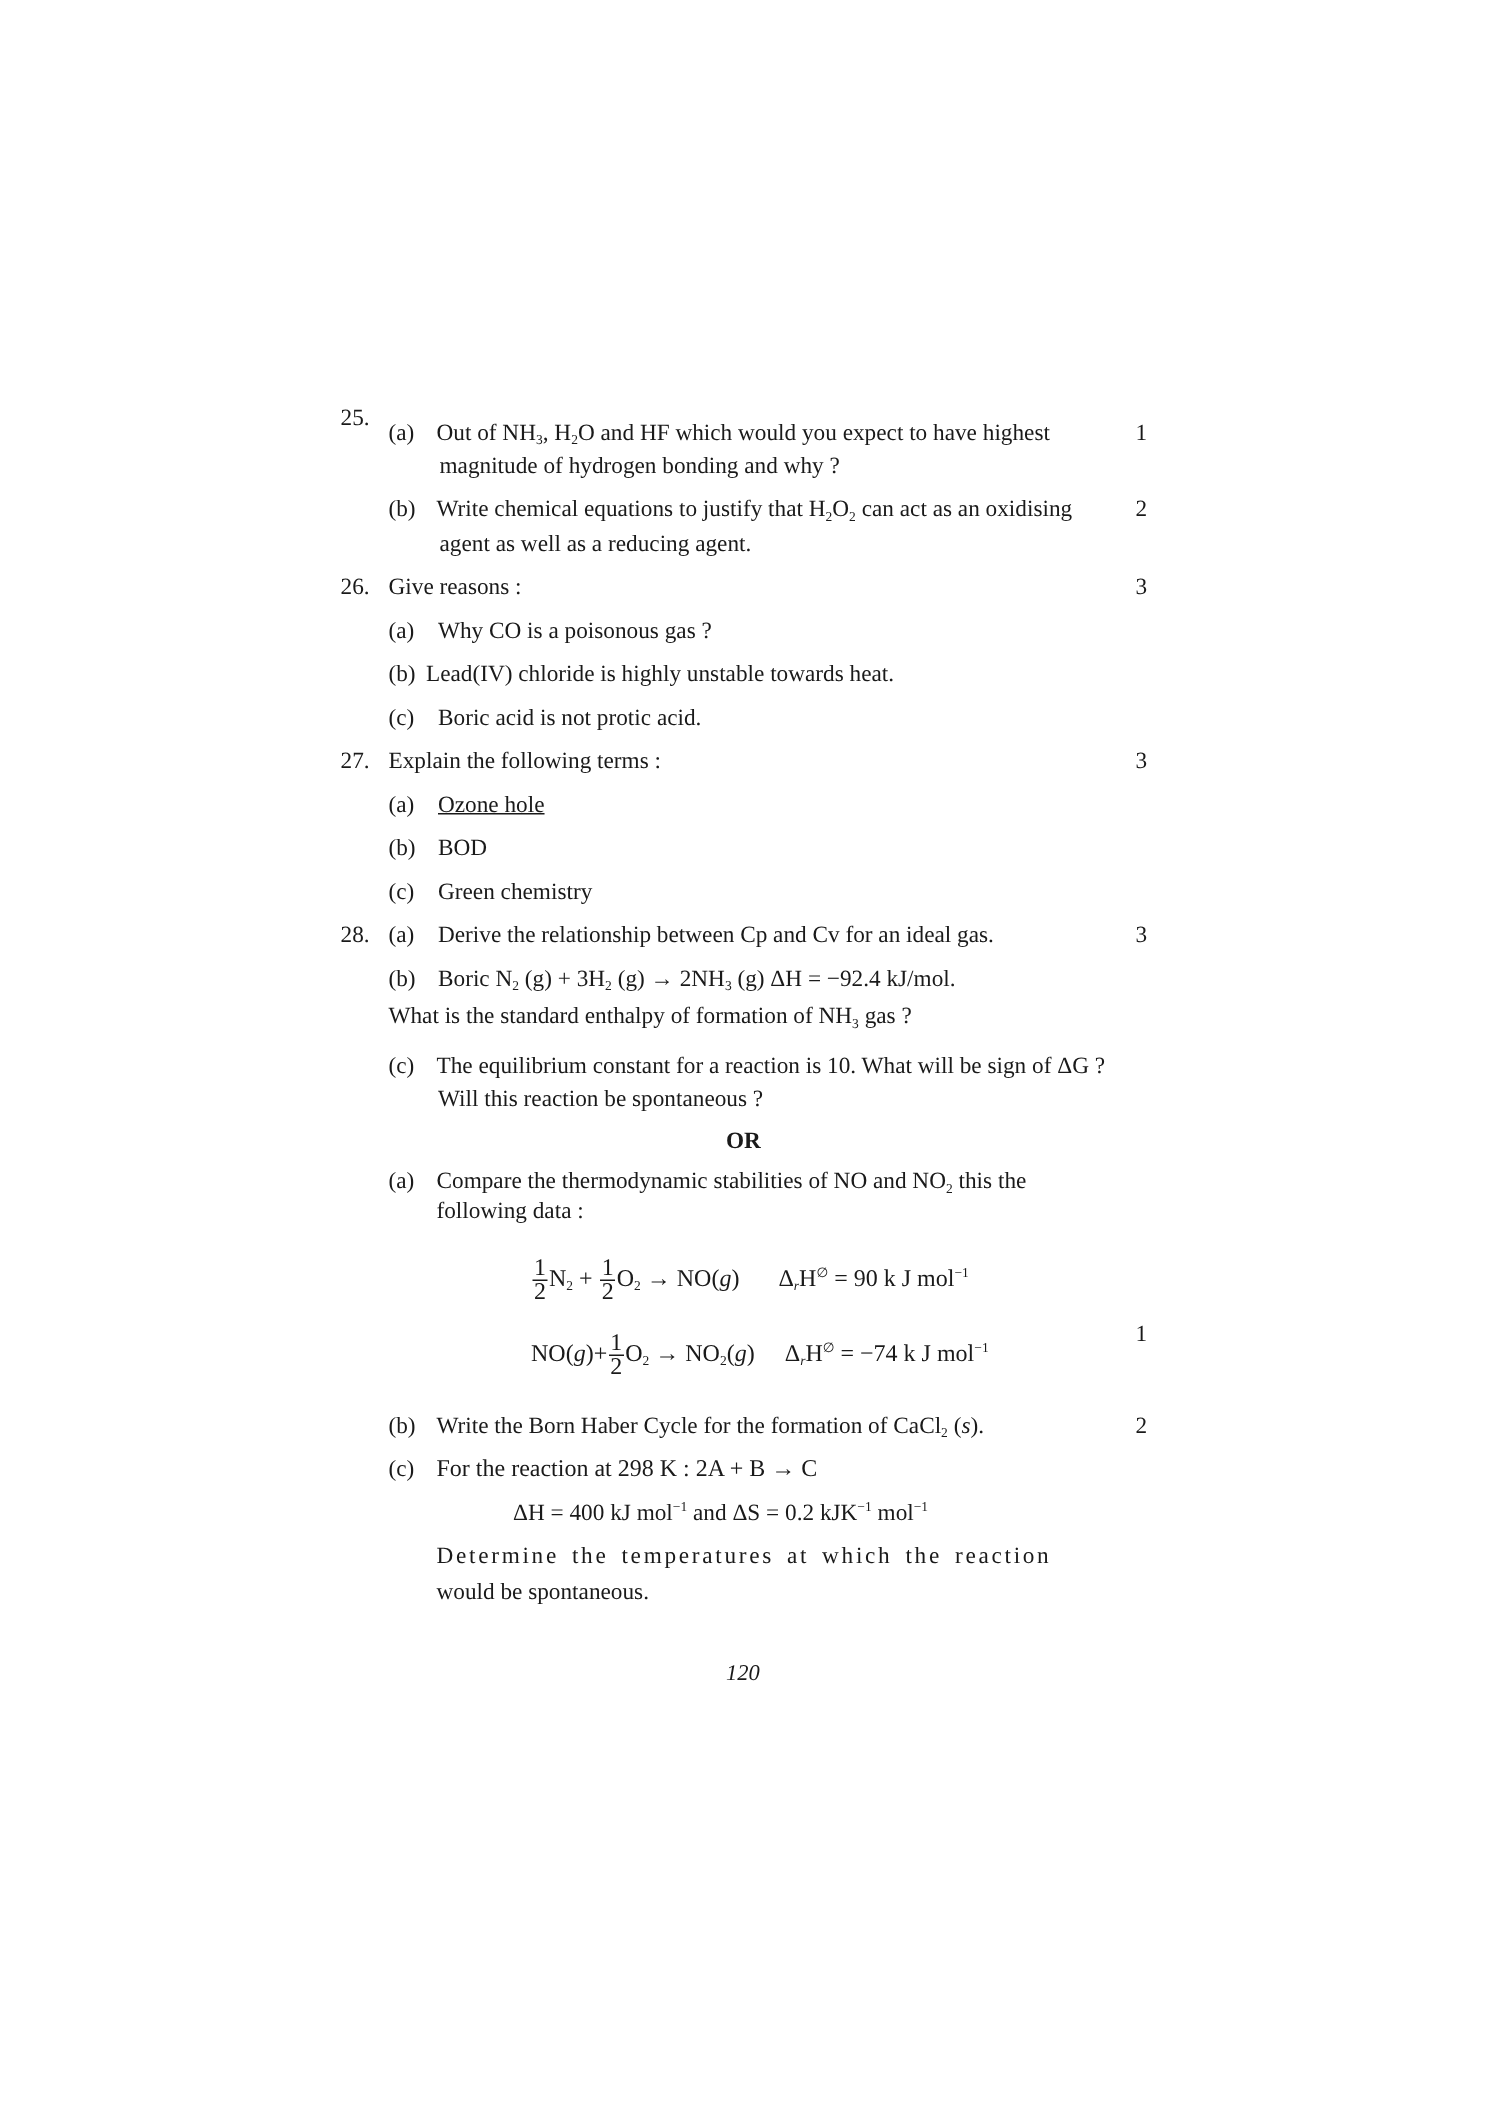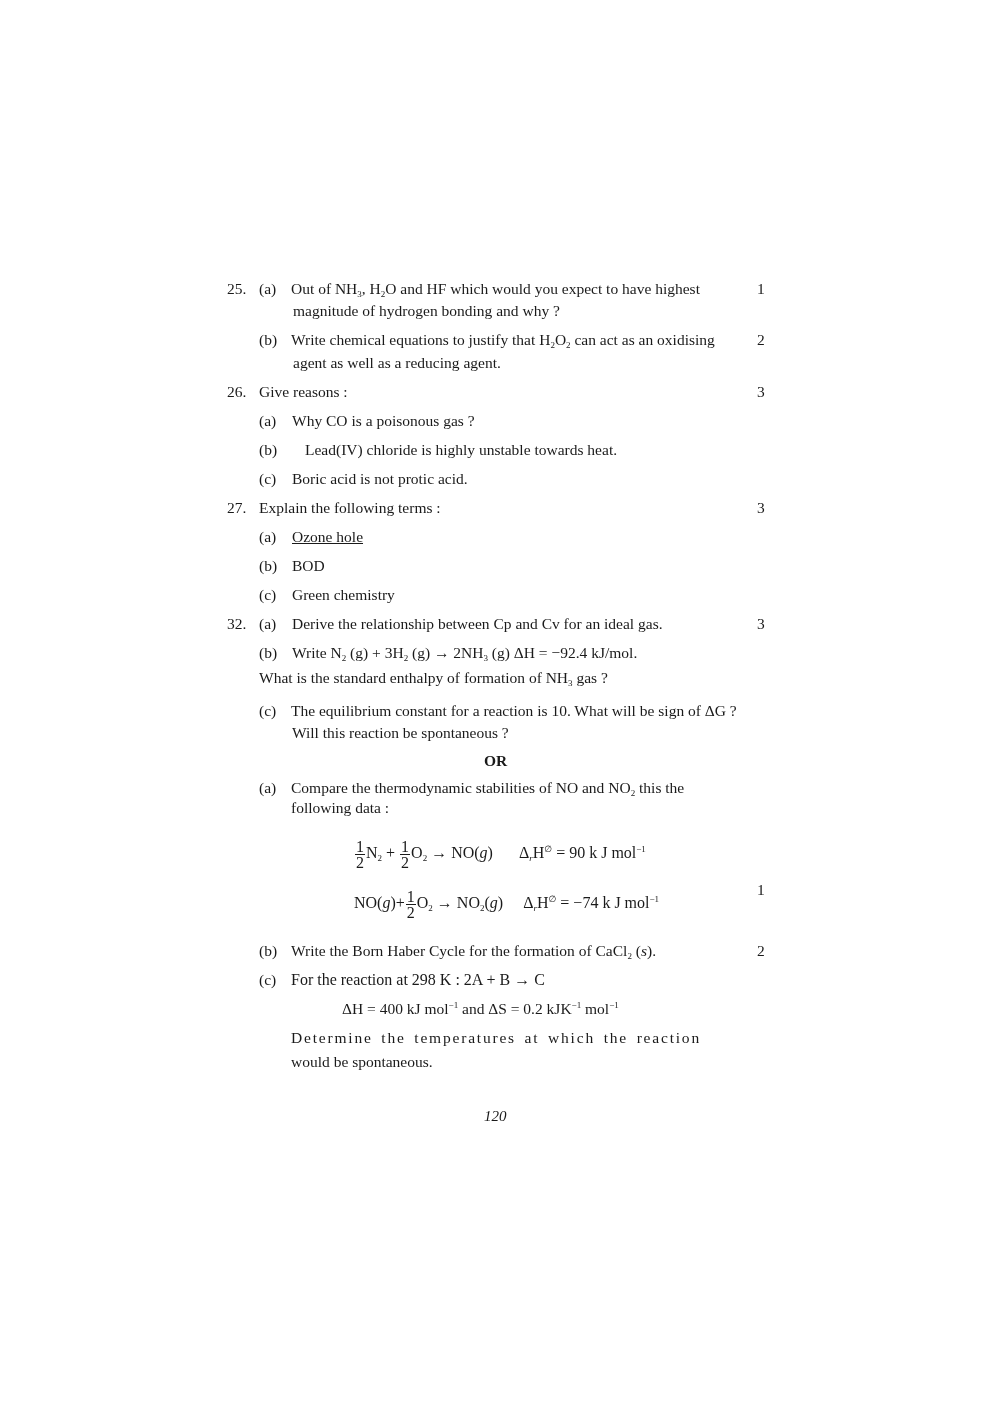--- a/index.html
+++ b/index.html
@@ -17,58 +17,58 @@
   .eq { font-size: 16px; }
   .frac { display: inline-block; vertical-align: middle; text-align: center; line-height: 15px; margin: 0 1px; }
   .frac span { display: block; }
   .frac .num { border-bottom: 1px solid #1a1a1a; padding: 0 1px; }
   .spaced { letter-spacing: 1.8px; word-spacing: 3px; }
   .page-num { left: 484px; font-size: 15px; }
 </style>
 </head>
 <body>
 
-<div class="abs qnum" style="top:279px;">25.</div>
+<div class="abs qnum" style="top:269px;">25.</div>
 <div class="abs" style="left:259px;top:279px;">(a)</div>
 <div class="abs" style="left:291px;top:279px;"><span>Out of NH</span><sub>3</sub><span>, H</span><sub>2</sub><span>O and HF which would you expect to have highest</span></div>
 <div class="abs" style="left:293px;top:301px;">magnitude of hydrogen bonding and why ?</div>
 <div class="abs marks" style="top:279px;">1</div>
 
 <div class="abs" style="left:259px;top:330px;">(b)</div>
 <div class="abs" style="left:291px;top:330px;"><span>Write chemical equations to justify that H</span><sub>2</sub><span>O</span><sub>2</sub><span> can act as an oxidising</span></div>
 <div class="abs" style="left:293px;top:353px;">agent as well as a reducing agent.</div>
 <div class="abs marks" style="top:330px;">2</div>
 
 <div class="abs qnum" style="top:382px;">26.</div>
 <div class="abs" style="left:259px;top:382px;">Give reasons :</div>
 <div class="abs marks" style="top:382px;">3</div>
 <div class="abs" style="left:259px;top:411px;">(a)</div>
 <div class="abs" style="left:292px;top:411px;">Why CO is a poisonous gas ?</div>
 <div class="abs" style="left:259px;top:440px;">(b)</div>
-<div class="abs" style="left:305px;top:440px;">Lead(IV) chloride is highly unstable towards heat.</div>
+<div class="abs" style="left:284px;top:440px;">Lead(IV) chloride is highly unstable towards heat.</div>
 <div class="abs" style="left:259px;top:469px;">(c)</div>
 <div class="abs" style="left:292px;top:469px;">Boric acid is not protic acid.</div>
 
 <div class="abs qnum" style="top:498px;">27.</div>
 <div class="abs" style="left:259px;top:498px;">Explain the following terms :</div>
 <div class="abs marks" style="top:498px;">3</div>
 <div class="abs" style="left:259px;top:527px;">(a)</div>
 <div class="abs" style="left:292px;top:527px;text-decoration:underline;">Ozone hole</div>
 <div class="abs" style="left:259px;top:556px;">(b)</div>
 <div class="abs" style="left:292px;top:556px;">BOD</div>
 <div class="abs" style="left:259px;top:585px;">(c)</div>
 <div class="abs" style="left:292px;top:585px;">Green chemistry</div>
 
-<div class="abs qnum" style="top:614px;">32.</div>
+<div class="abs qnum" style="top:614px;">28.</div>
 <div class="abs" style="left:259px;top:614px;">(a)</div>
 <div class="abs" style="left:292px;top:614px;">Derive the relationship between Cp and Cv for an ideal gas.</div>
 <div class="abs marks" style="top:614px;">3</div>
 
 <div class="abs" style="left:259px;top:643px;">(b)</div>
-<div class="abs" style="left:292px;top:643px;"><span>Write N</span><sub>2</sub><span> (g) + 3H</span><sub>2</sub><span> (g) → 2NH</span><sub>3</sub><span> (g) ΔH = −92.4 kJ/mol.</span></div>
+<div class="abs" style="left:292px;top:643px;"><span>Boric N</span><sub>2</sub><span> (g) + 3H</span><sub>2</sub><span> (g) → 2NH</span><sub>3</sub><span> (g) ΔH = −92.4 kJ/mol.</span></div>
 <div class="abs" style="left:259px;top:668px;"><span>What is the standard enthalpy of formation of NH</span><sub>3</sub><span> gas ?</span></div>
 
 <div class="abs" style="left:259px;top:701px;">(c)</div>
 <div class="abs" style="left:291px;top:701px;">The equilibrium constant for a reaction is 10. What will be sign of ΔG ?</div>
 <div class="abs" style="left:292px;top:723px;">Will this reaction be spontaneous ?</div>
 
 <div class="abs or" style="top:751px;">OR</div>
 
 <div class="abs" style="left:259px;top:778px;">(a)</div>
 <div class="abs" style="left:291px;top:778px;"><span>Compare the thermodynamic stabilities of NO and NO</span><sub>2</sub><span> this the</span></div>

